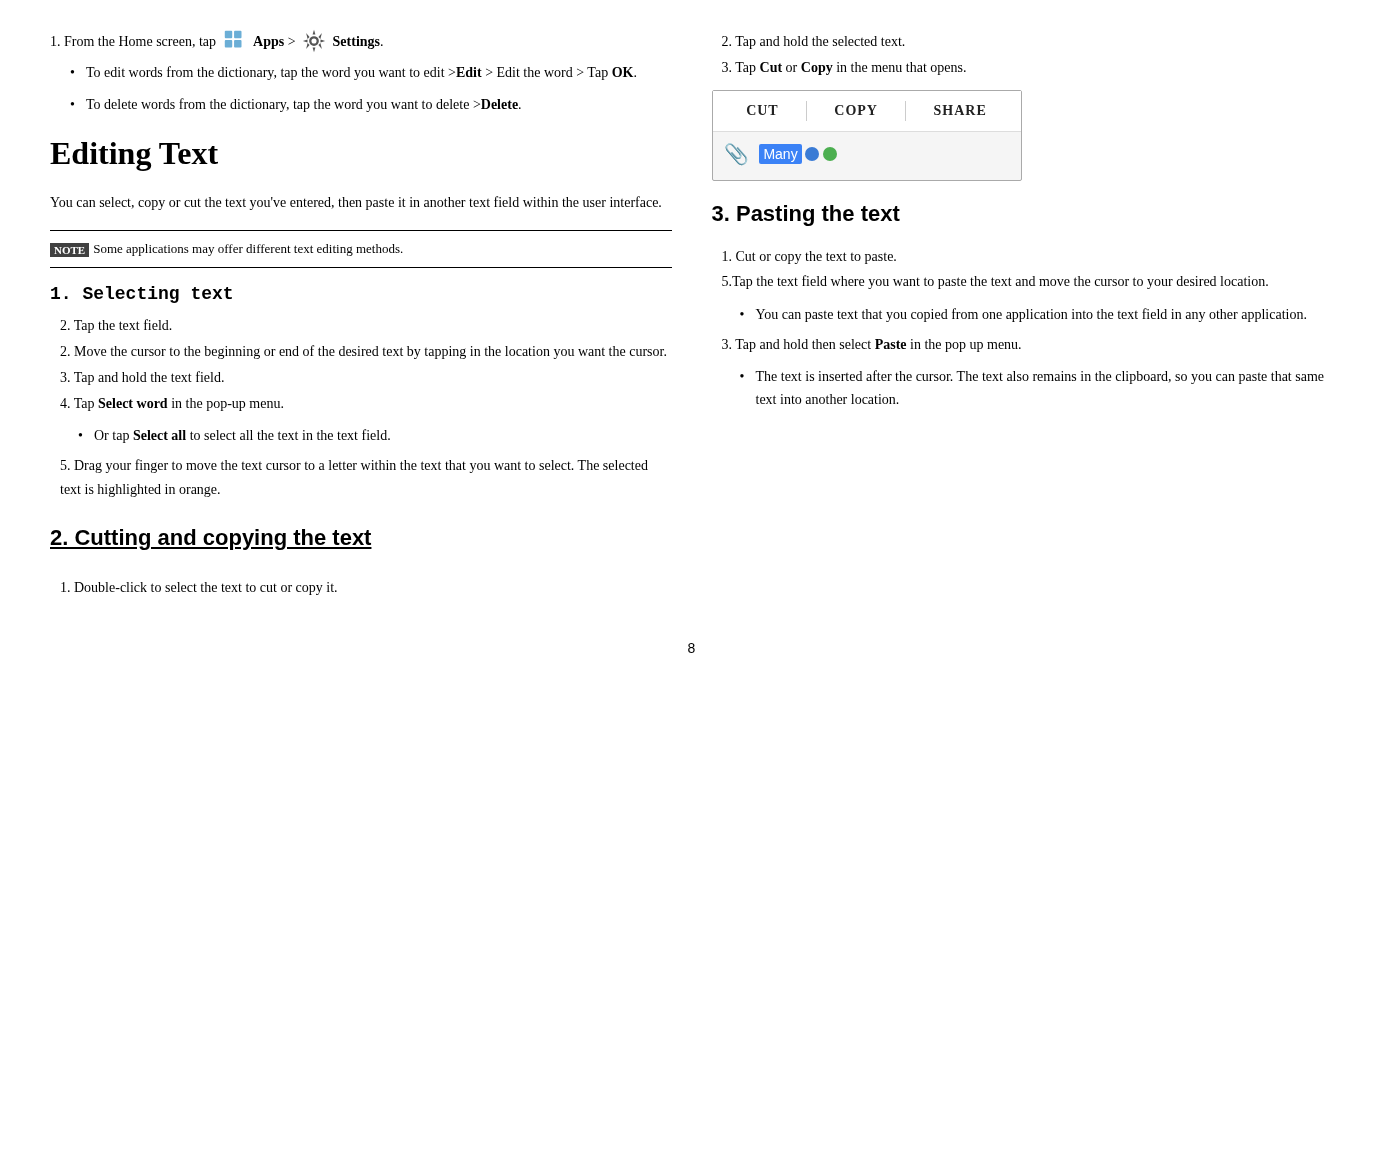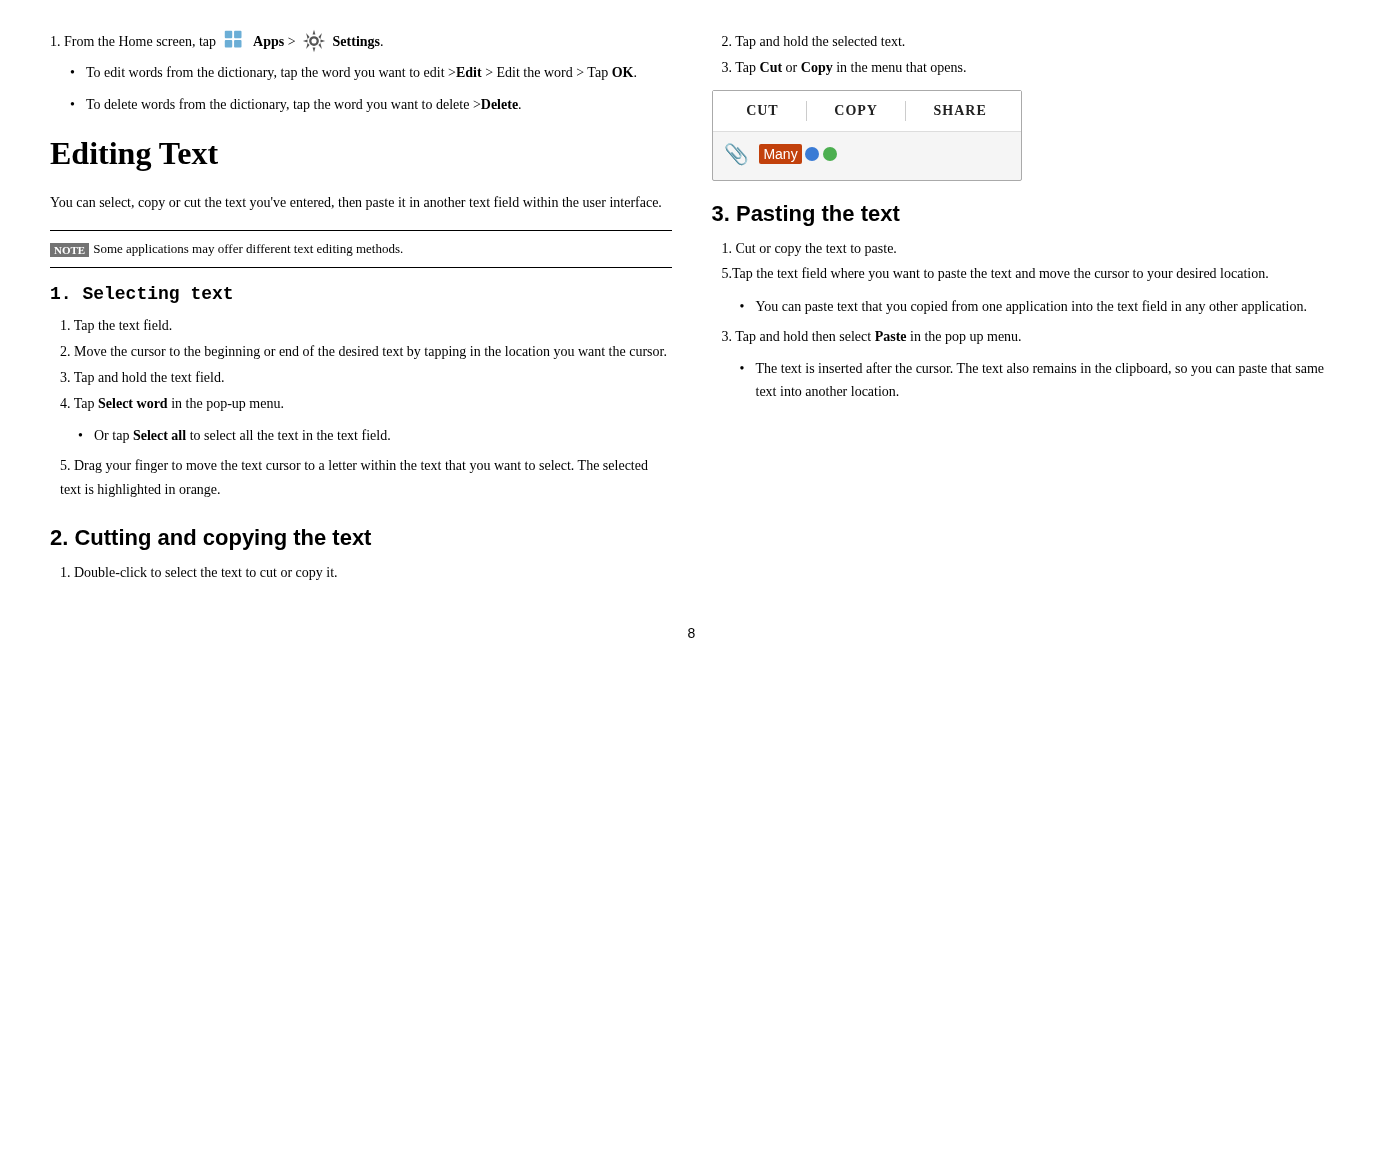--- a/index.html
+++ b/index.html
@@ -65,21 +65,21 @@
     .note-box {
       border-top: 1.5px solid #000;
       border-bottom: 1.5px solid #000;
       padding: 10px 0;
       margin-bottom: 16px;
       font-size: 13px;
     }
     .note-label {
       font-size: 11px;
       font-weight: bold;
-      background: #737373;
+      background: #404040;
       color: #fff;
       padding: 1px 4px;
       margin-right: 4px;
       vertical-align: middle;
     }
     .section-heading {
       font-size: 18px;
       font-weight: bold;
       margin-bottom: 10px;
       font-family: Liberation Mono, monospace;
@@ -107,23 +107,24 @@
       margin-bottom: 4px;
     }
     .sub-bullet li::before {
       content: '•';
       position: absolute;
       left: 0;
     }
     .section-heading-2 {
       font-size: 22px;
       font-weight: bold;
-      margin-bottom: 10px;
+      margin-bottom: 25px;
       margin-top: 24px;
       font-family: Arial, Helvetica, sans-serif;
+      text-decoration: underline;
     }
     .icon-apps {
       display: inline-block;
       width: 26px;
       height: 26px;
       vertical-align: middle;
       margin: 0 2px;
       position: relative;
       top: -2px;
     }
@@ -183,21 +184,21 @@
     .clip-icon {
       font-size: 20px;
       color: #888;
     }
     .selected-text-demo {
       display: flex;
       align-items: center;
       gap: 2px;
     }
     .selected-word {
-      background: #c2410c;
+      background: #3b82f6;
       color: #fff;
       font-size: 14px;
       padding: 2px 4px;
       border-radius: 2px;
       font-family: Arial, sans-serif;
     }
     .cursor-handle {
       display: inline-block;
       width: 14px;
       height: 14px;
@@ -213,21 +214,21 @@
     .page-number {
       text-align: center;
       font-size: 14px;
       margin-top: 30px;
       font-family: Arial, sans-serif;
     }
     .pasting-heading {
       font-size: 22px;
       font-weight: bold;
       margin-top: 20px;
-      margin-bottom: 10px;
+      margin-bottom: 18px;
       font-family: Arial, Helvetica, sans-serif;
     }
     .bullet-note {
       font-size: 14px;
       line-height: 1.6;
       padding-left: 28px;
       position: relative;
       margin-bottom: 8px;
     }
     .bullet-note::before {
@@ -280,21 +281,21 @@
 
     <h1 class="editing-text-heading">Editing Text</h1>
     <p class="editing-text-desc">You can select, copy or cut the text you've entered, then paste it in another text field within the user interface.</p>
 
     <div class="note-box">
       <span class="note-label">NOTE</span><span>Some applications may offer different text editing methods.</span>
     </div>
 
     <h2 class="section-heading">1. Selecting text</h2>
     <ol class="numbered-list" style="list-style:none;">
-      <li>1. Tap the text field.</li>
+      <li>2. Tap the text field.</li>
       <li>2. Move the cursor to the beginning or end of the desired text by tapping in the location you want the cursor.</li>
       <li>3. Tap and hold the text field.</li>
       <li>4. Tap <strong>Select word</strong> in the pop-up menu.</li>
     </ol>
     <ul class="sub-bullet">
       <li>Or tap <strong>Select all</strong> to select all the text in the text field.</li>
     </ul>
     <ol class="numbered-list">
       <li>5. Drag your finger to move the text cursor to a letter within the text that you want to select. The selected text is highlighted in orange.</li>
     </ol>

